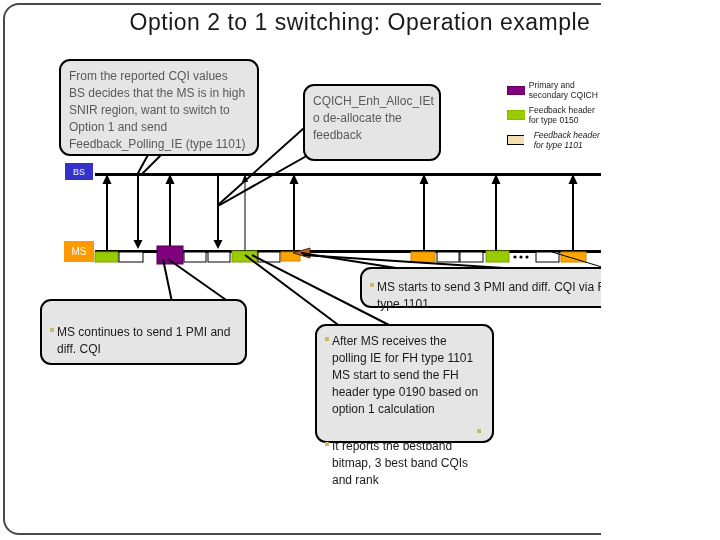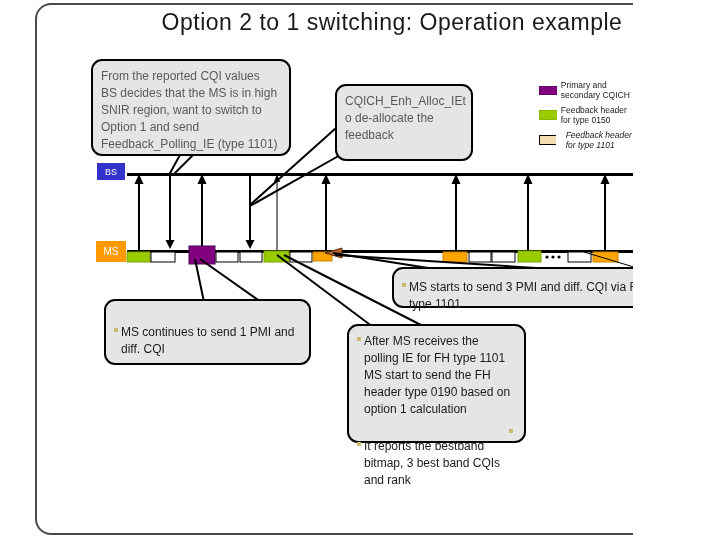--- a/index.html
+++ b/index.html
@@ -1,28 +1,28 @@
 <!DOCTYPE html>
 <html><head>
 <meta charset="utf-8">
 <style>
   html,body{margin:0;padding:0;background:#fff;}
   .slide{position:relative;width:601px;height:540px;background:#fff;overflow:hidden;
-         font-family:"Liberation Sans", sans-serif;margin-left:32px;}
+         font-family:"Liberation Sans", sans-serif;}
   .frame{position:absolute;left:3px;top:3px;width:708px;height:528px;
          border:2.5px solid #4a4a4a;border-radius:16px;pointer-events:none;}
   .title{position:absolute;left:0;top:9px;width:720px;text-align:center;
          font-size:23px;color:#1a1a1a;letter-spacing:0.5px;}
   .callout{position:absolute;background:#e5e5e5;border:2.5px solid #000;border-radius:11px;
            box-sizing:border-box;color:#595959;font-size:12px;line-height:1.42;}
   .callout .inner{padding:7px 8px;white-space:pre-wrap;}
   .c1{left:59px;top:59px;width:200px;height:97px;}
   .c2{left:303px;top:84px;width:138px;height:77px;}
   .c3{left:360px;top:267px;width:286px;height:41px;color:#1a1a1a;}
-  .c4{left:72px;top:299px;width:207px;height:66px;color:#1a1a1a;}
+  .c4{left:40px;top:299px;width:207px;height:66px;color:#1a1a1a;}
   .c5{left:315px;top:324px;width:179px;height:119px;color:#1a1a1a;}
   .brow{display:flex;align-items:flex-start;padding:0 8px;justify-content:flex-end;}
   .bullet{flex:0 0 auto;width:4px;height:4px;background:#C9B96E;margin:4px 3px 0 0;}
   .c3 .brow{padding-top:10px;}
   .c4 .brow{padding-top:23px;}
   .c5 .brow{padding-top:7px;}
   .c5 .brow2{padding-top:0;}
   .c5 .gapline{height:13px;}
   .stlabel{position:absolute;color:#fff;font-weight:400;display:flex;
            align-items:center;justify-content:center;}

